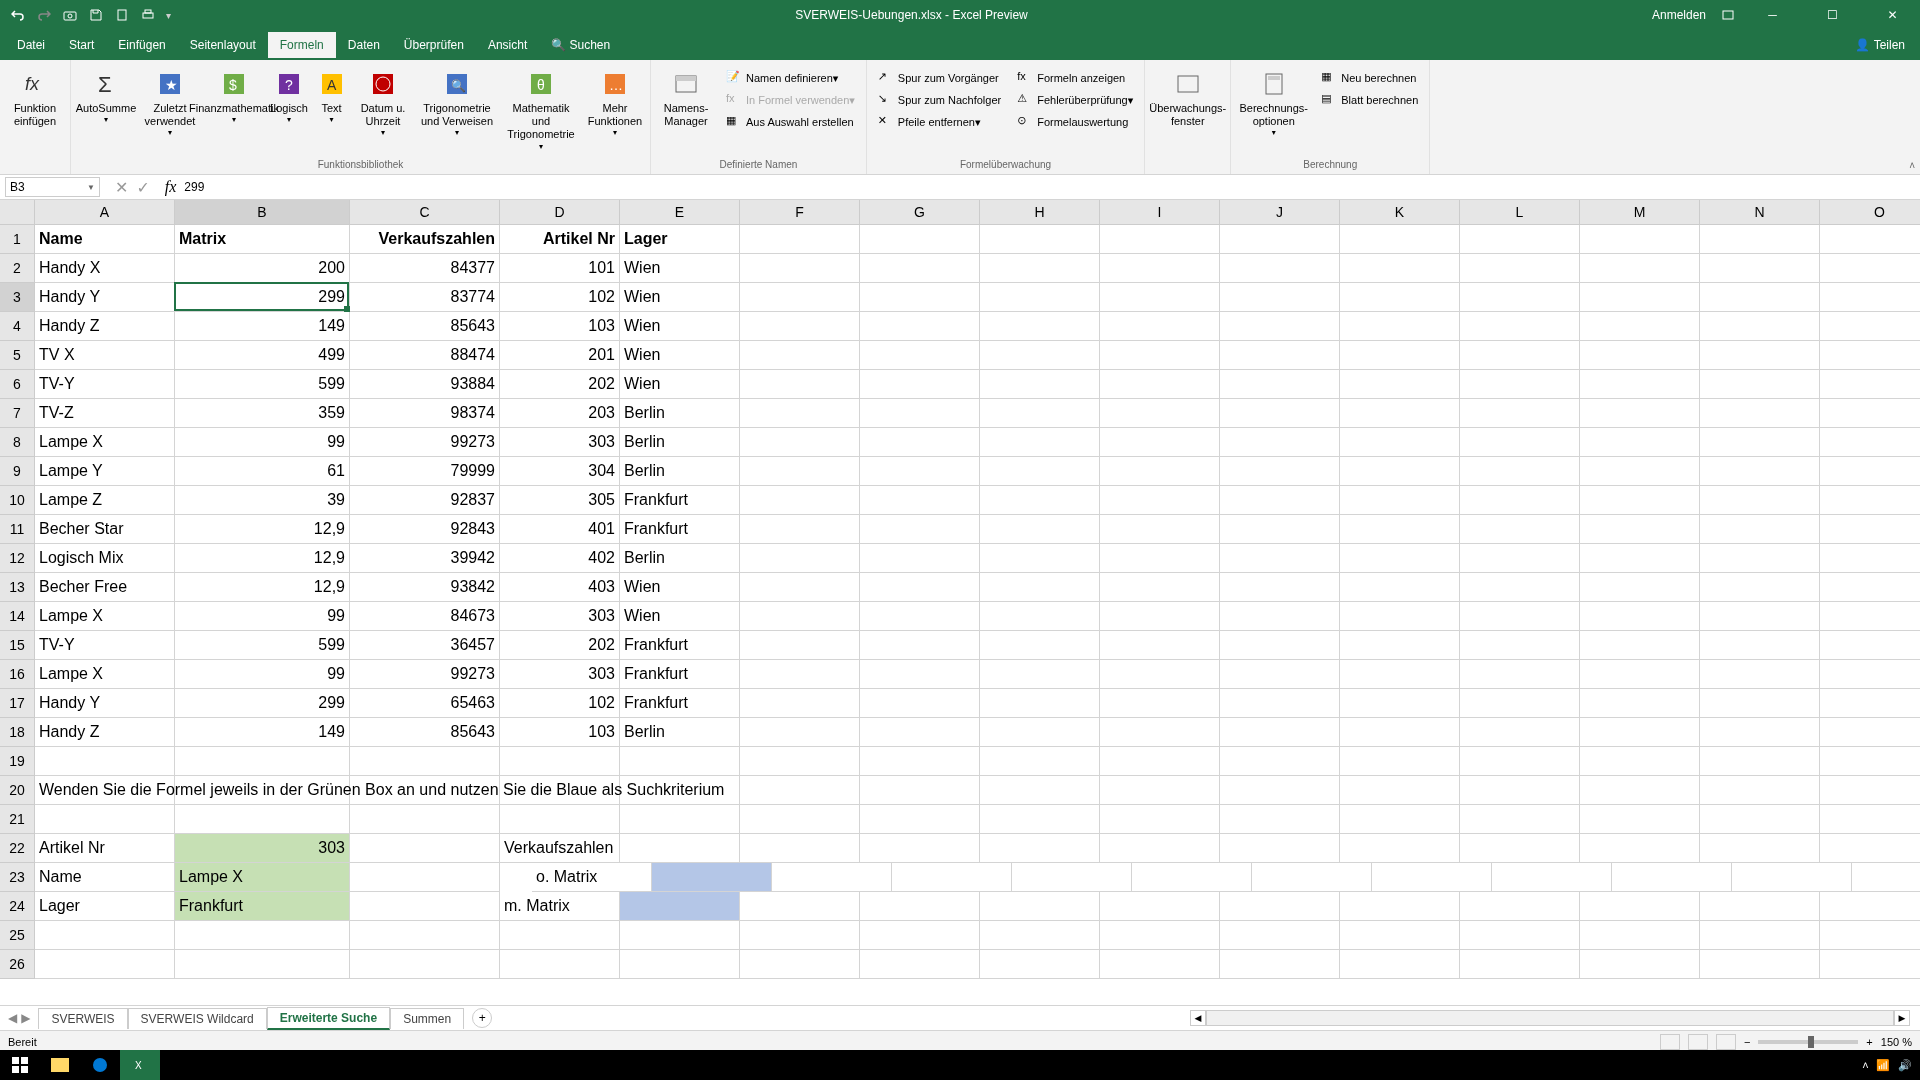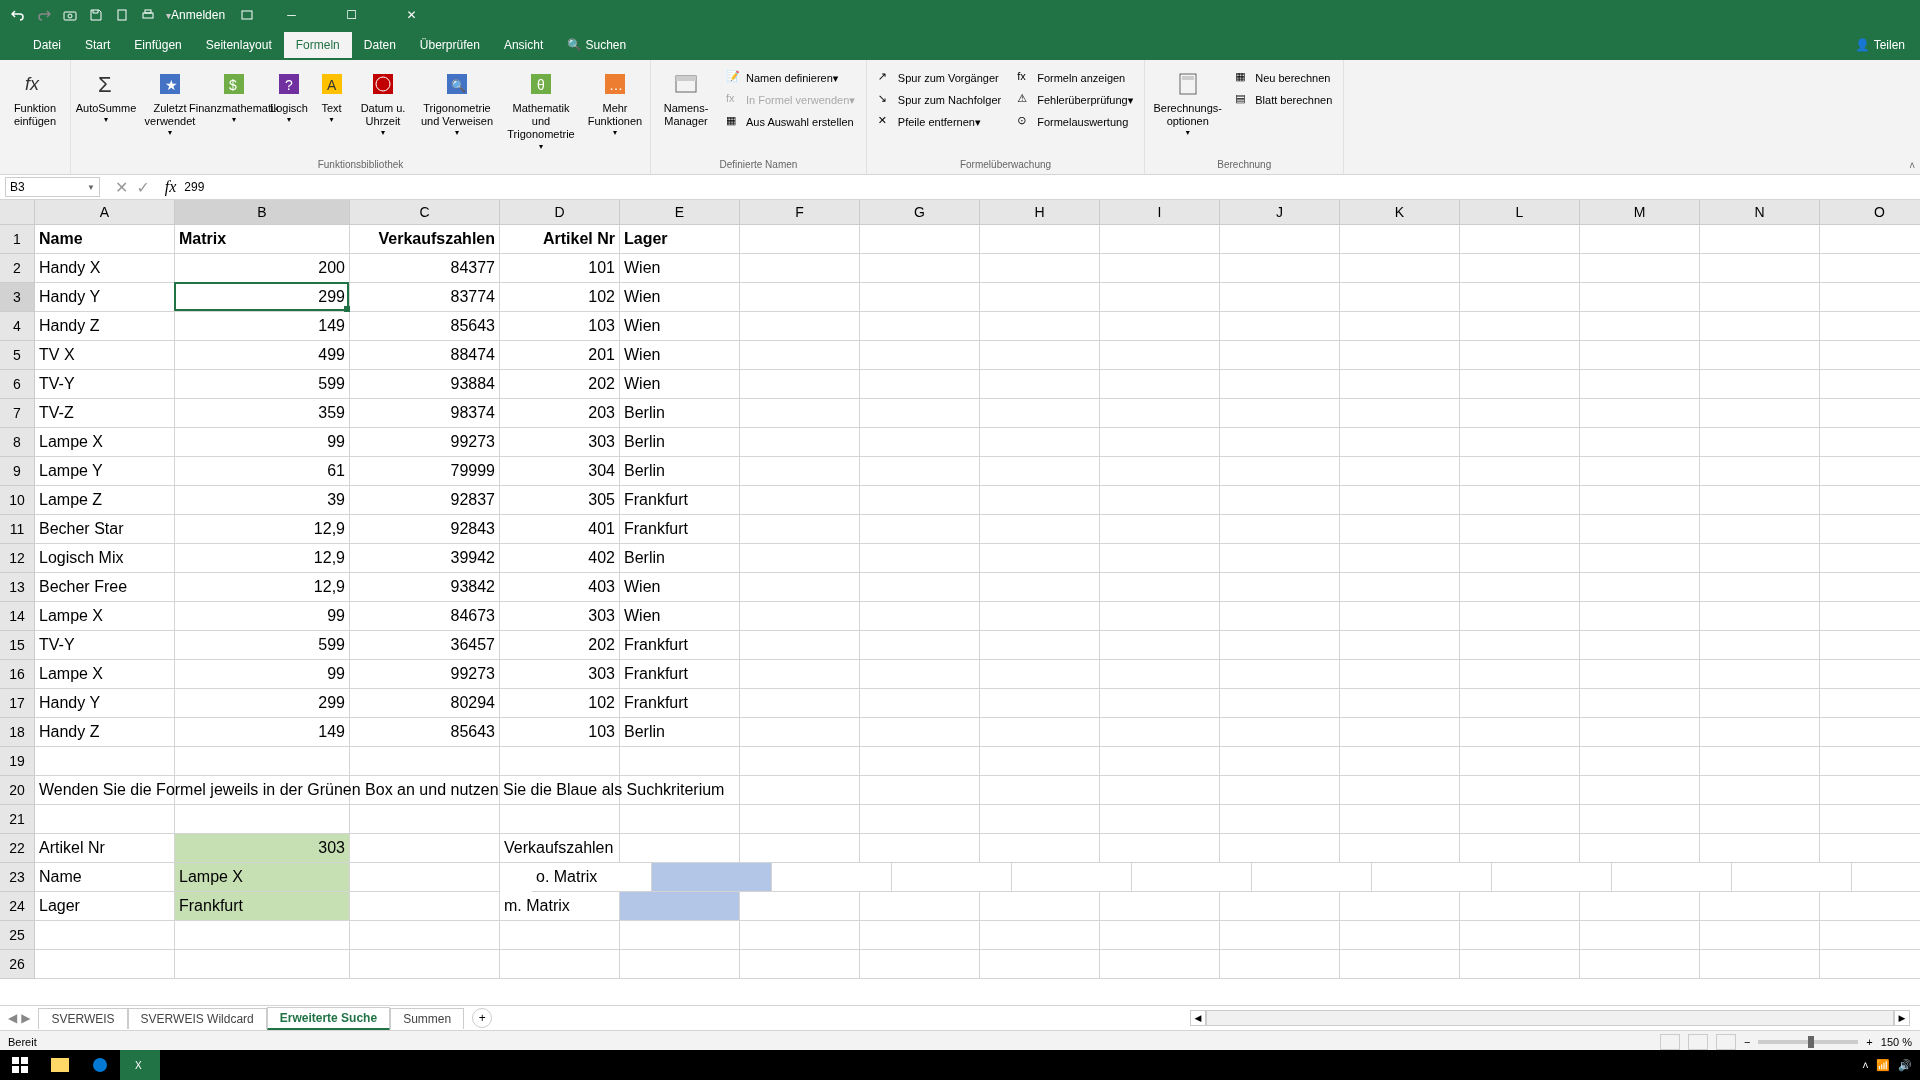--- a/index.html
+++ b/index.html
@@ -3,21 +3,21 @@
 <meta charset="utf-8">
 <style>
 *{margin:0;padding:0;box-sizing:border-box;font-family:"Segoe UI",Arial,sans-serif;}
 body{background:#fff;overflow:hidden;width:1920px;height:1080px;position:relative;}
 .titlebar{height:30px;background:#217346;display:flex;align-items:center;color:#fff;font-size:12px;}
 .qat{display:flex;align-items:center;padding-left:10px;gap:10px;}
 .qat-icon{width:16px;height:16px;display:flex;align-items:center;justify-content:center;cursor:pointer;}
 .title-center{flex:1;text-align:center;}
 .title-right{display:flex;align-items:center;gap:15px;padding-right:5px;}
 .win-btn{width:45px;height:30px;display:flex;align-items:center;justify-content:center;cursor:pointer;}
-.menubar{height:30px;background:#217346;display:flex;align-items:center;padding-left:21px;color:#fff;font-size:12px;}
+.menubar{height:30px;background:#217346;display:flex;align-items:center;padding-left:5px;color:#fff;font-size:12px;}
 .menu-tab{padding:6px 12px;cursor:pointer;}
 .menu-tab.active{background:#f3f3f3;color:#217346;}
 .menu-right{margin-left:auto;display:flex;align-items:center;gap:15px;padding-right:15px;}
 .ribbon{height:115px;background:#f3f3f3;border-bottom:1px solid #d4d4d4;display:flex;position:relative;}
 .ribbon-group{display:flex;flex-direction:column;align-items:center;padding:2px 5px;border-right:1px solid #e1e1e1;}
 .ribbon-group-items{display:flex;flex:1;align-items:flex-start;gap:4px;padding-top:4px;}
 .ribbon-btn-lg{display:flex;flex-direction:column;align-items:center;justify-content:flex-start;width:60px;padding:2px;cursor:pointer;font-size:11px;text-align:center;line-height:1.2;}
 .ribbon-btn-lg .ic{width:32px;height:32px;margin-bottom:2px;display:flex;align-items:center;justify-content:center;}
 .ribbon-group-label{font-size:10px;color:#666;padding:2px 0;}
 .ribbon-stack{display:flex;flex-direction:column;gap:2px;padding:2px;}
@@ -96,20 +96,21 @@
         </svg>
       </span>
     <span class="qat-icon">
         <svg width="14" height="14" viewBox="0 0 14 14">
           <rect x="2" y="5" width="10" height="5" fill="none" stroke="#fff"></rect>
           <rect x="4" y="2" width="6" height="3" fill="none" stroke="#fff"></rect>
         </svg>
       </span>
     <span style="color:#ccc;font-size:10px">▾</span>
   </div>
+  <div class="title-center">SVERWEIS-Uebungen.xlsx - Excel Preview</div>
   <div class="title-right">
     <span>Anmelden</span>
     <span>
         <svg width="14" height="14">
           <rect x="2" y="3" width="10" height="8" fill="none" stroke="#fff"></rect>
         </svg>
       </span>
     <span class="win-btn">─</span>
     <span class="win-btn">☐</span>
     <span class="win-btn">✕</span>
@@ -280,20 +281,33 @@
             <span>Formeln anzeigen</span>
           </div>
         <div class="ribbon-btn-sm"><span class="ic">⚠</span><span>Fehlerüberprüfung</span> ▾</div>
         <div class="ribbon-btn-sm">
             <span class="ic">⊙</span>
             <span>Formelauswertung</span>
           </div>
       </div>
     </div>
     <div class="ribbon-group-label">Formelüberwachung</div>
+  </div>
+  <div class="ribbon-group">
+    <div class="ribbon-group-items">
+      <div class="ribbon-btn-lg" style="width:75px">
+          <div class="ic">
+            <svg width="28" height="28">
+              <rect x="4" y="6" width="20" height="16" fill="none" stroke="#666"></rect>
+            </svg>
+          </div>
+          <span>Überwachungs- fenster</span>
+        </div>
+    </div>
+    <div class="ribbon-group-label"></div>
   </div>
   <div class="ribbon-group">
     <div class="ribbon-group-items">
       <div class="ribbon-btn-lg" style="width:75px">
           <div class="ic">
             <svg width="28" height="28">
               <rect x="6" y="4" width="16" height="20" fill="none" stroke="#666"></rect>
               <rect x="8" y="6" width="12" height="4" fill="#ccc"></rect>
             </svg>
           </div>
@@ -645,21 +659,21 @@
         <div class="cell" style="width: 120px;"></div>
         <div class="cell" style="width: 120px;"></div>
         <div class="cell" style="width: 120px;"></div>
         <div class="cell" style="width: 120px;"></div>
         <div class="cell" style="width: 120px;"></div>
         <div class="cell" style="width: 120px;"></div>
       </div>
       <div class="row">
         <div class="cell" style="width: 140px;">Handy Y</div>
         <div class="cell r" style="width: 175px;">299</div>
-        <div class="cell r" style="width: 150px;">80294</div>
+        <div class="cell r" style="width: 150px;">65463</div>
         <div class="cell r" style="width: 120px;">102</div>
         <div class="cell" style="width: 120px;">Frankfurt</div>
         <div class="cell" style="width: 120px;"></div>
         <div class="cell" style="width: 120px;"></div>
         <div class="cell" style="width: 120px;"></div>
         <div class="cell" style="width: 120px;"></div>
         <div class="cell" style="width: 120px;"></div>
         <div class="cell" style="width: 120px;"></div>
         <div class="cell" style="width: 120px;"></div>
         <div class="cell" style="width: 120px;"></div>

